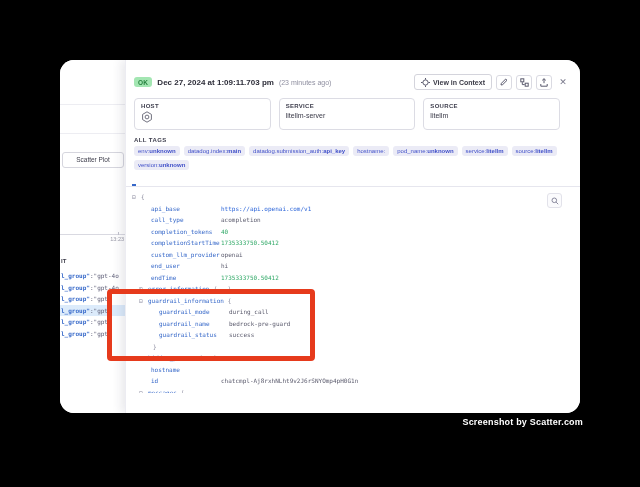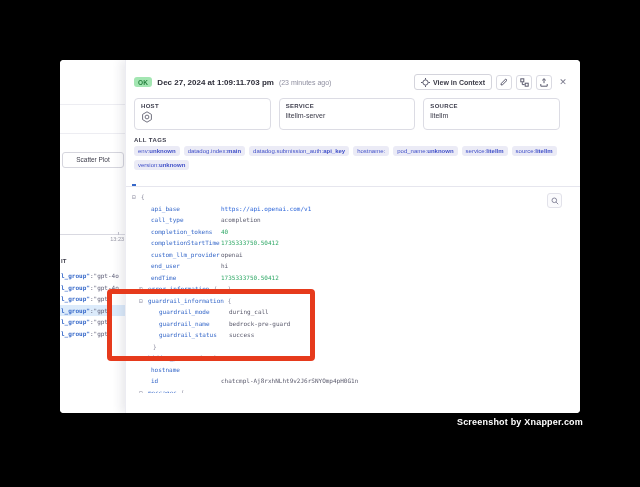--- a/index.html
+++ b/index.html
@@ -2,21 +2,21 @@
 <html><head>
 <meta charset="utf-8">
 <style>
   * { margin:0; padding:0; box-sizing:border-box; }
   html,body { width:640px; height:487px; }
   body { font-family:"Liberation Sans", sans-serif; background:#000; position:relative; overflow:hidden; }
   .stage { position:absolute; inset:0; background:#000; }
 
   
   .card { position:absolute; left:60px; top:60px; width:520px; height:353px; background:#fff;
-          border-radius:4px; overflow:hidden; box-shadow:0 10px 30px rgba(0,0,0,.55); }
+          border-radius:14px; overflow:hidden; box-shadow:0 10px 30px rgba(0,0,0,.55); }
 
   
   .left-panel { position:absolute; left:0; top:0; width:65px; height:100%; background:#fff; }
   .lp-line { position:absolute; left:0; width:100%; height:0; border-top:1px solid #ededf2; }
   .lp-line.l1 { top:44px; } .lp-line.l2 { top:73px; }
   .scatter-btn { position:absolute; left:2px; top:92px; width:62px; height:16px; background:#fff;
           border:1px solid #d6d6de; border-radius:3px; font-family:"Liberation Sans",sans-serif;
           font-size:6.5px; color:#3c3c4a; text-align:center; line-height:14px; cursor:pointer; }
   .lp-axis { position:absolute; left:0; top:174px; width:100%; border-top:1px solid #d9d9e1; }
   .lp-axis::after { content:""; position:absolute; right:6px; top:-3px; width:1px; height:3px; background:#c2c2cc; }
@@ -287,14 +287,14 @@
               <span class="jval">[</span>
             </div>
           </div>
       </div>
 
     </div>
 
     <div class="red-annotation"></div>
   </div>
 
-  <div class="watermark">Screenshot by Xnapper.com</div>
+  <div class="watermark">Screenshot by Scatter.com</div>
 </div>
 
 </body></html>

